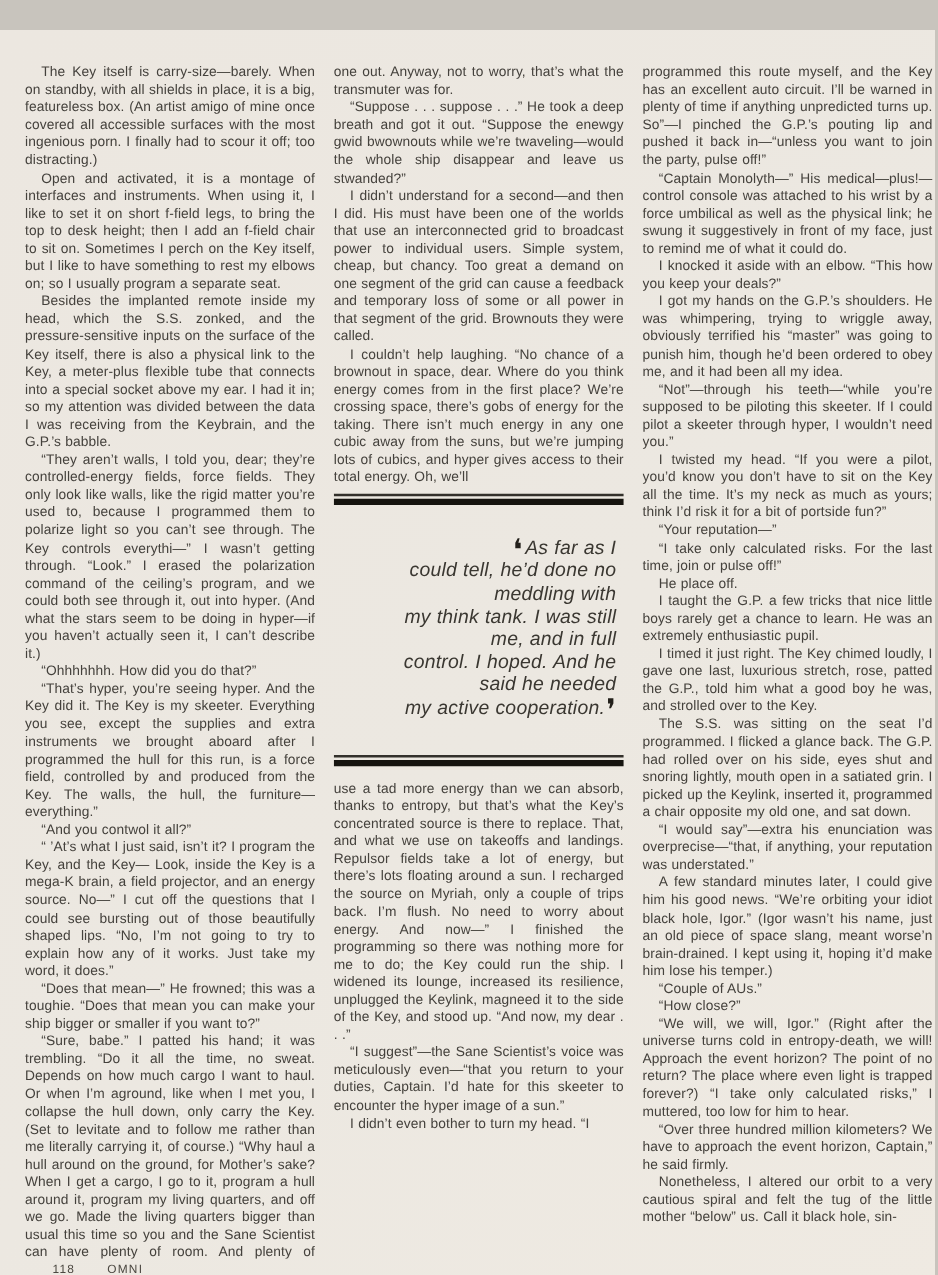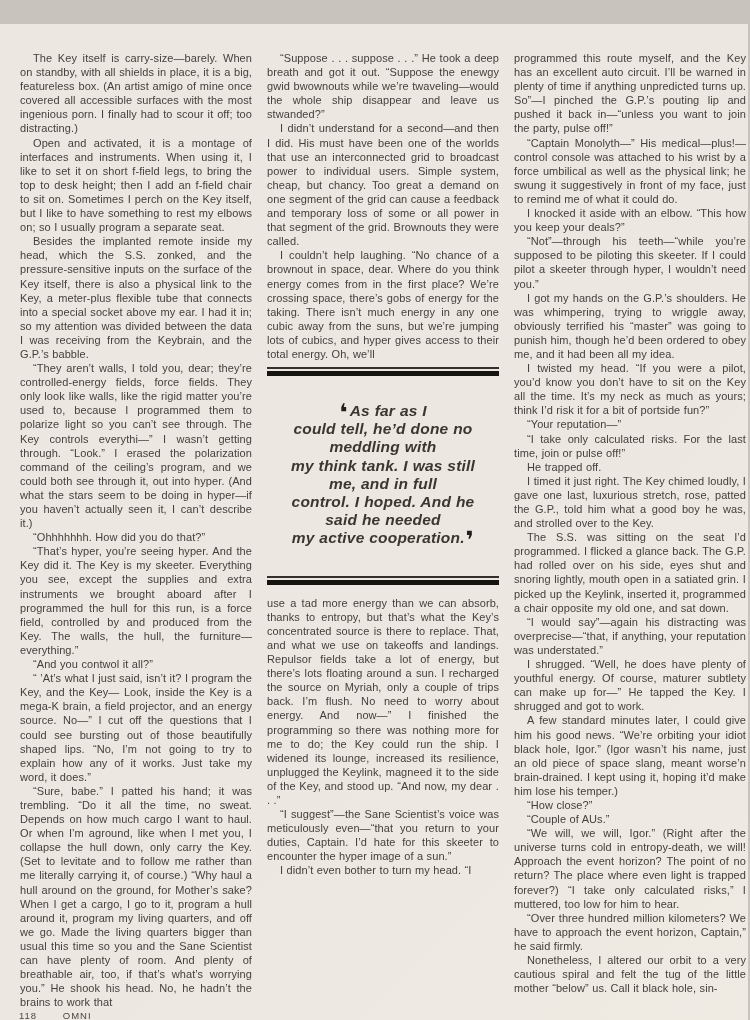--- a/index.html
+++ b/index.html
@@ -23,33 +23,33 @@
   .para{margin:0;text-indent:13px;}
   .para.no-indent{text-indent:0;}
   .para.section-gap{margin-top:12px;}
   .double-rule{margin-top:6px;}
   .double-rule .thin{height:2px;background:#33302b;}
   .double-rule .gap{height:2px;}
   .double-rule .thick{height:5px;background:#16140f;}
   .double-rule.below{margin-top:0;margin-bottom:11px;}
   .pullquote{
     margin:26px 6px 28px 6px;
-    text-align:center;font-style:italic;
+    text-align:right;font-style:italic;
     font-size:15.5px;line-height:18.2px;
-    color:#3a3731;letter-spacing:0.2px;font-weight:bold;
+    color:#3a3731;letter-spacing:0.2px;
   }
   .pullquote .qtext{white-space:pre-line;}
   .qmark{
     font-style:normal;font-size:24px;line-height:0;
     vertical-align:-5px;color:#23201b;
   }
   .qmark.open{margin-right:2px;}
   .qmark.close{margin-left:1px;}
   .footer{
-    position:absolute;left:19px;top:986px;
+    position:absolute;left:42px;top:986px;
     font-size:9.5px;color:#4c4841;letter-spacing:1px;
   }
   .footer .mag{margin-left:22px;}
 </style>
 </head>
 <body>
 
 <div class="page">
 
   <div class="cols">
@@ -65,27 +65,29 @@
         <p class="para">“They aren’t walls, I told you, dear; they’re controlled-energy fields, force fields. They only look like walls, like the rigid matter you’re used to, because I programmed them to polarize light so you can’t see through. The Key controls everythi—” I wasn’t getting through. “Look.” I erased the polarization command of the ceiling’s program, and we could both see through it, out into hyper. (And what the stars seem to be doing in hyper—if you haven’t actually seen it, I can’t describe it.)</p>
 
         <p class="para">“Ohhhhhhh. How did you do that?”</p>
 
         <p class="para">“That’s hyper, you’re seeing hyper. And the Key did it. The Key is my skeeter. Everything you see, except the supplies and extra instruments we brought aboard after I programmed the hull for this run, is a force field, controlled by and produced from the Key. The walls, the hull, the furniture—everything.”</p>
 
         <p class="para">“And you contwol it all?”</p>
 
         <p class="para">“ ’At’s what I just said, isn’t it? I program the Key, and the Key— Look, inside the Key is a mega-K brain, a field projector, and an energy source. No—” I cut off the questions that I could see bursting out of those beautifully shaped lips. “No, I’m not going to try to explain how any of it works. Just take my word, it does.”</p>
 
+        <p class="para">“Does that mean—” He frowned; this was a toughie. “Does that mean you can make your ship bigger or smaller if you want to?”</p>
 
         <p class="para">“Sure, babe.” I patted his hand; it was trembling. “Do it all the time, no sweat. Depends on how much cargo I want to haul. Or when I’m aground, like when I met you, I collapse the hull down, only carry the Key. (Set to levitate and to follow me rather than me literally carrying it, of course.) “Why haul a hull around on the ground, for Mother’s sake? When I get a cargo, I go to it, program a hull around it, program my living quarters, and off we go. Made the living quarters bigger than usual this time so you and the Sane Scientist can have plenty of room. And plenty of breathable air, too, if that’s what’s worrying you.” He shook his head. No, he hadn’t the brains to work that</p>
       </div>
 
     <div class="col">
       <div>
 
+          <p class="para no-indent">one out. Anyway, not to worry, that’s what the transmuter was for.</p>
 
           <p class="para">“Suppose . . . suppose . . .” He took a deep breath and got it out. “Suppose the enewgy gwid bwownouts while we’re twaveling—would the whole ship disappear and leave us stwanded?”</p>
 
           <p class="para">I didn’t understand for a second—and then I did. His must have been one of the worlds that use an interconnected grid to broadcast power to individual users. Simple system, cheap, but chancy. Too great a demand on one segment of the grid can cause a feedback and temporary loss of some or all power in that segment of the grid. Brownouts they were called.</p>
 
           <p class="para">I couldn’t help laughing. “No chance of a brownout in space, dear. Where do you think energy comes from in the first place? We’re crossing space, there’s gobs of energy for the taking. There isn’t much energy in any one cubic away from the suns, but we’re jumping lots of cubics, and hyper gives access to their total energy. Oh, we’ll</p>
         </div>
 
       <div class="double-rule">
         <div class="thin"></div>
@@ -121,46 +123,46 @@
     </div>
 
     <div class="col">
 
         <p class="para no-indent">programmed this route myself, and the Key has an excellent auto circuit. I’ll be warned in plenty of time if anything unpredicted turns up. So”—I pinched the G.P.’s pouting lip and pushed it back in—“unless you want to join the party, pulse off!”</p>
 
         <p class="para">“Captain Monolyth—” His medical—plus!—control console was attached to his wrist by a force umbilical as well as the physical link; he swung it suggestively in front of my face, just to remind me of what it could do.</p>
 
         <p class="para">I knocked it aside with an elbow. “This how you keep your deals?”</p>
 
+        <p class="para">I got my hands on the G.P.’s shoulders. He was whimpering, trying to wriggle away, obviously terrified his “master” was going to punish him, though he’d been ordered to obey me, and it had been all my idea.</p>
+
         <p class="para">“Not”—through his teeth—“while you’re supposed to be piloting this skeeter. If I could pilot a skeeter through hyper, I wouldn’t need you.”</p>
-
-        <p class="para">I got my hands on the G.P.’s shoulders. He was whimpering, trying to wriggle away, obviously terrified his “master” was going to punish him, though he’d been ordered to obey me, and it had been all my idea.</p>
 
         <p class="para">I twisted my head. “If you were a pilot, you’d know you don’t have to sit on the Key all the time. It’s my neck as much as yours; think I’d risk it for a bit of portside fun?”</p>
 
         <p class="para">“Your reputation—”</p>
 
         <p class="para">“I take only calculated risks. For the last time, join or pulse off!”</p>
 
-        <p class="para">He trapped off.</p>
+        <p class="para">He place off.</p>
 
+        <p class="para">I taught the G.P. a few tricks that nice little boys rarely get a chance to learn. He was an extremely enthusiastic pupil.</p>
 
         <p class="para">I timed it just right. The Key chimed loudly, I gave one last, luxurious stretch, rose, patted the G.P., told him what a good boy he was, and strolled over to the Key.</p>
 
         <p class="para">The S.S. was sitting on the seat I’d programmed. I flicked a glance back. The G.P. had rolled over on his side, eyes shut and snoring lightly, mouth open in a satiated grin. I picked up the Keylink, inserted it, programmed a chair opposite my old one, and sat down.</p>
 
-        <p class="para">“I would say”—again his distracting was overprecise—“that, if anything, your reputation was understated.”</p>
+        <p class="para">“I would say”—extra his enunciation was overprecise—“that, if anything, your reputation was understated.”</p>
 
-        <p class="para">I shrugged. “Well, he does have plenty of youthful energy. Of course, maturer subtlety can make up for—” He tapped the Key. I shrugged and got to work.</p>
 
         <p class="para">A few standard minutes later, I could give him his good news. “We’re orbiting your idiot black hole, Igor.” (Igor wasn’t his name, just an old piece of space slang, meant worse’n brain-drained. I kept using it, hoping it’d make him lose his temper.)</p>
 
+        <p class="para">“Couple of AUs.”</p>
+
         <p class="para">“How close?”</p>
-
-        <p class="para">“Couple of AUs.”</p>
 
         <p class="para">“We will, we will, Igor.” (Right after the universe turns cold in entropy-death, we will! Approach the event horizon? The point of no return? The place where even light is trapped forever?) “I take only calculated risks,” I muttered, too low for him to hear.</p>
 
         <p class="para">“Over three hundred million kilometers? We have to approach the event horizon, Captain,” he said firmly.</p>
 
         <p class="para">Nonetheless, I altered our orbit to a very cautious spiral and felt the tug of the little mother “below” us. Call it black hole, sin-</p>
       </div>
 
   </div>
 

